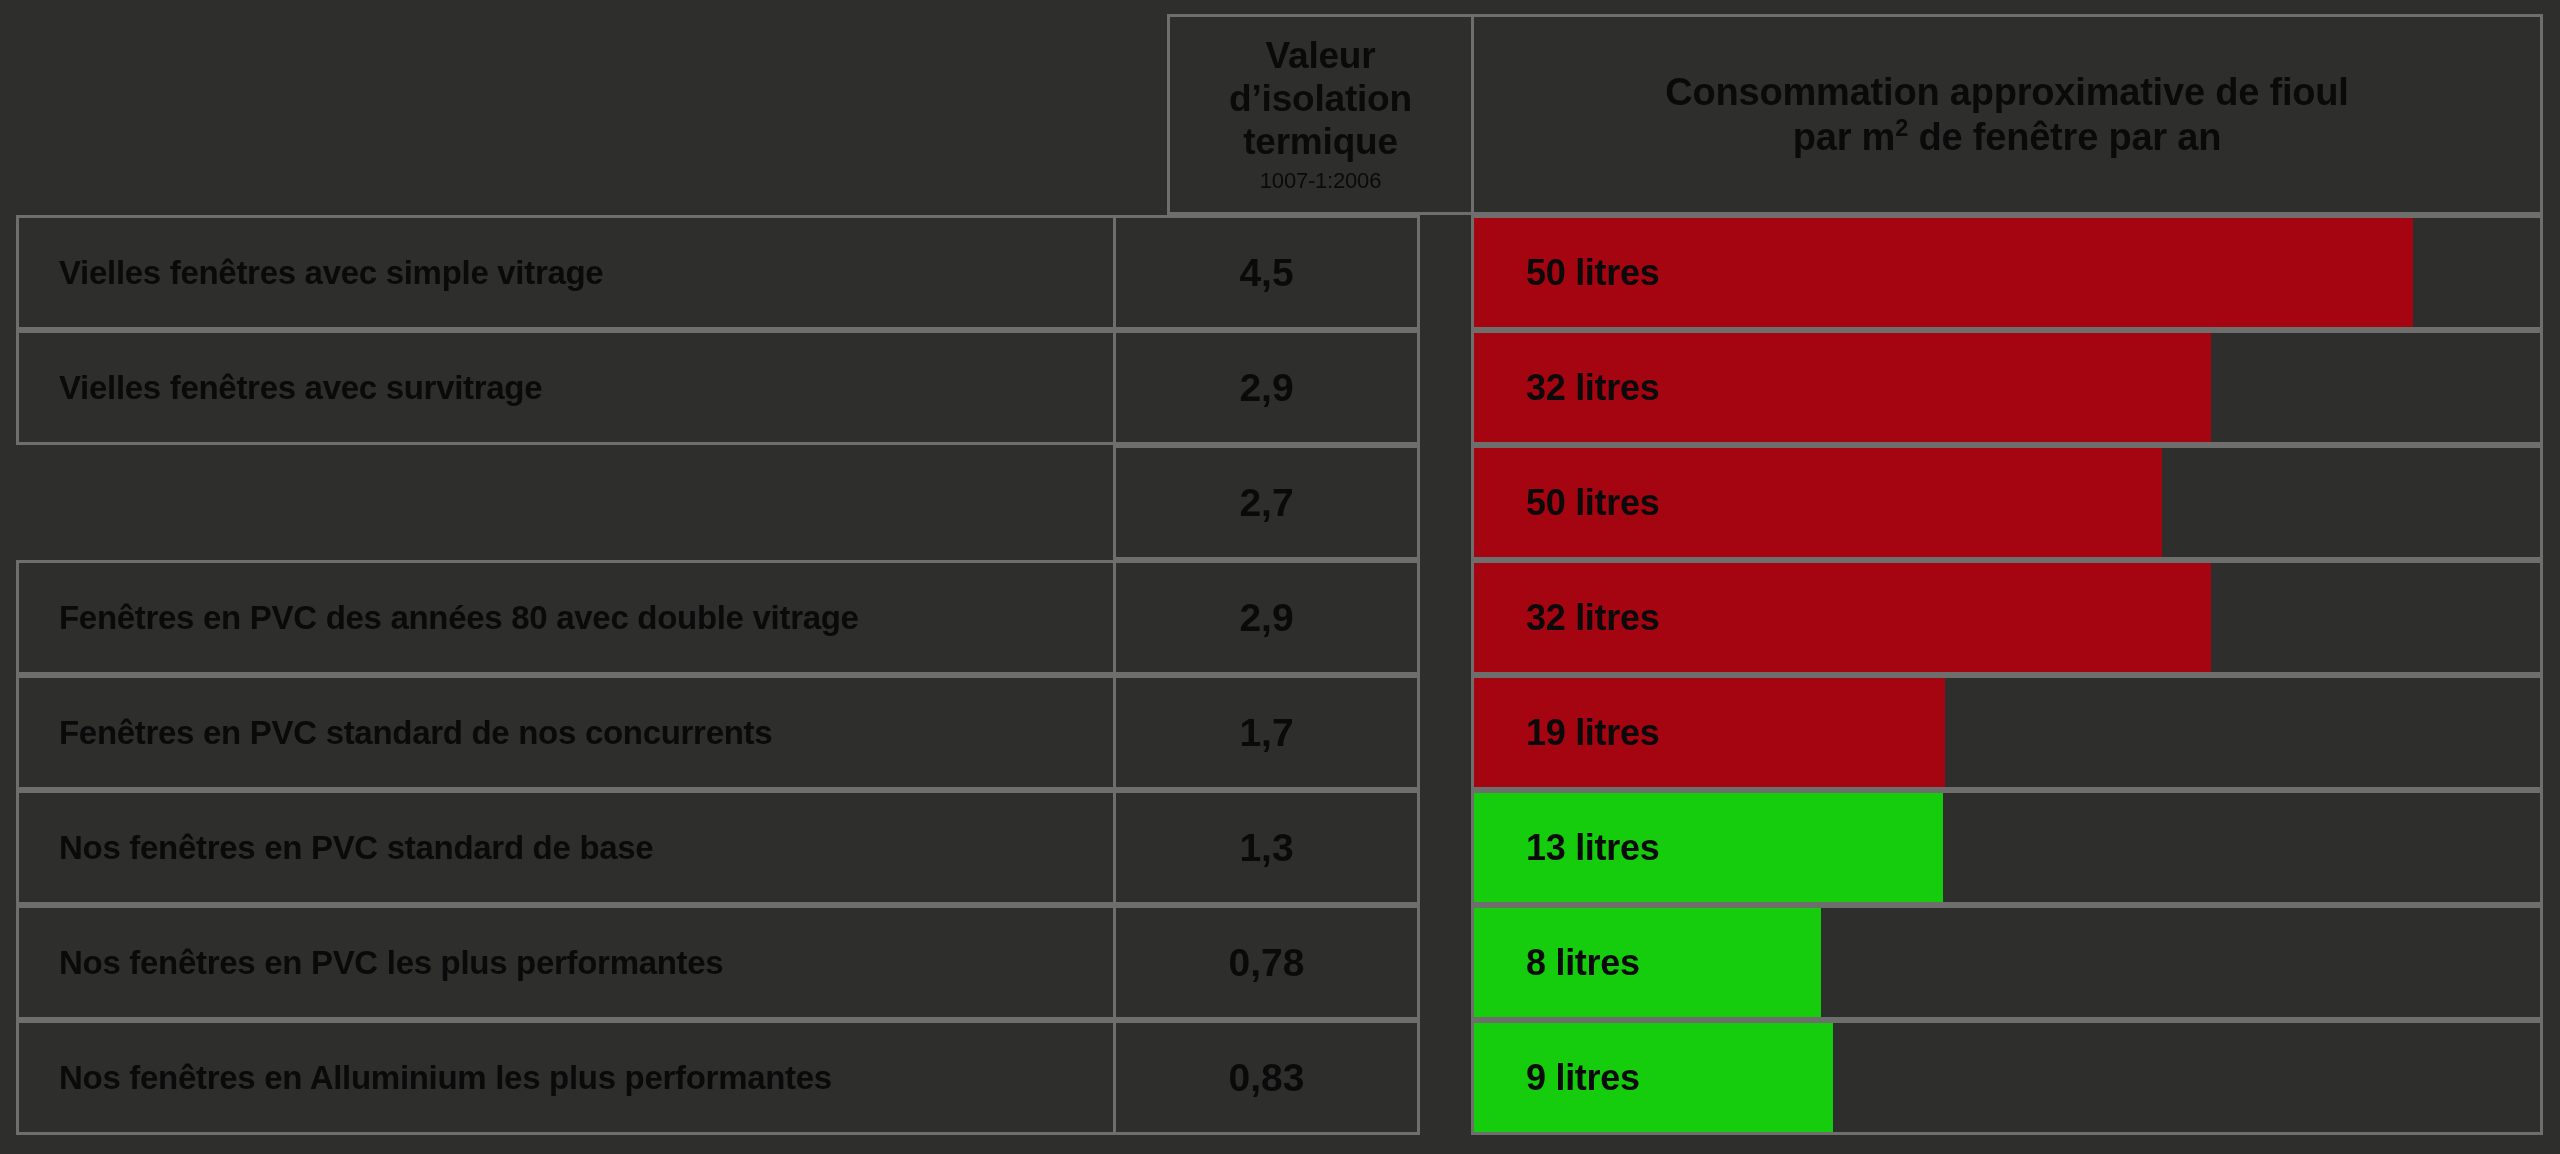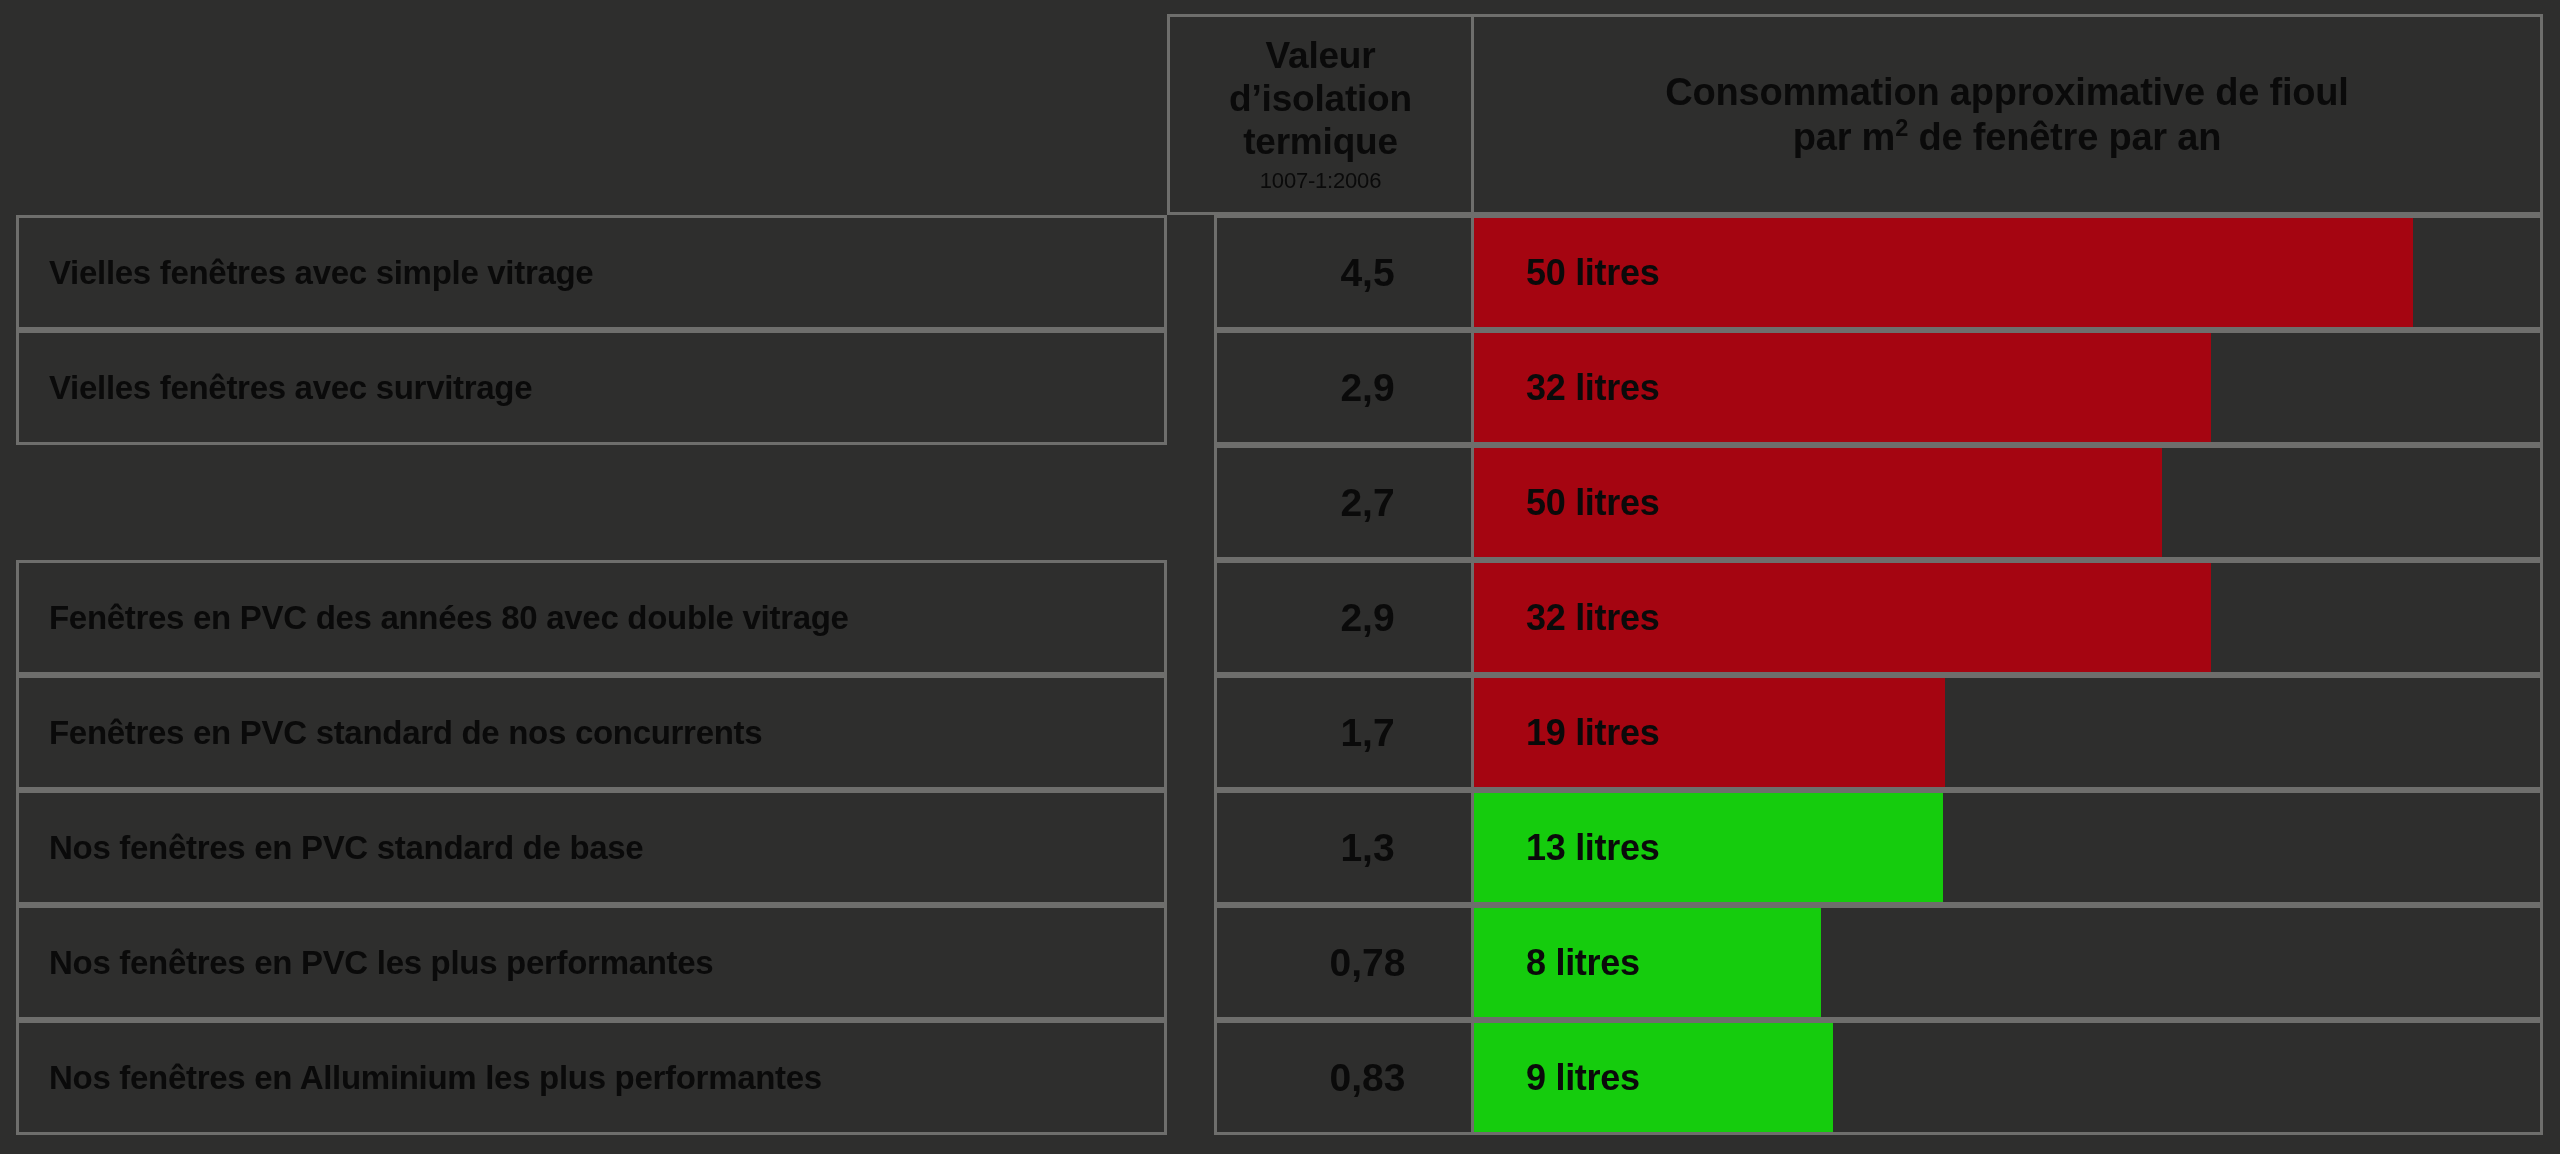--- a/index.html
+++ b/index.html
@@ -111,27 +111,27 @@
     box-sizing: border-box;
     border: 3px solid #6e6e6c;
     background: #2e2e2d;
     display: flex;
     align-items: center;
     color: #0a0a0a;
   }
   .cell.label {
     left: 0;
     width: 1151px;
-    padding-left: 30px;
+    padding-left: 40px;
     font-size: 33px;
     font-weight: bold;
     letter-spacing: -0.3px;
   }
   .cell.uvalue {
-    left: 1198px;
+    left: 1097px;
     width: 307px;
     justify-content: center;
     font-size: 39px;
     font-weight: bold;
   }
   .cell.barcell {
     left: 1455px;
     width: 1072px;
     padding: 0;
     overflow: hidden;

